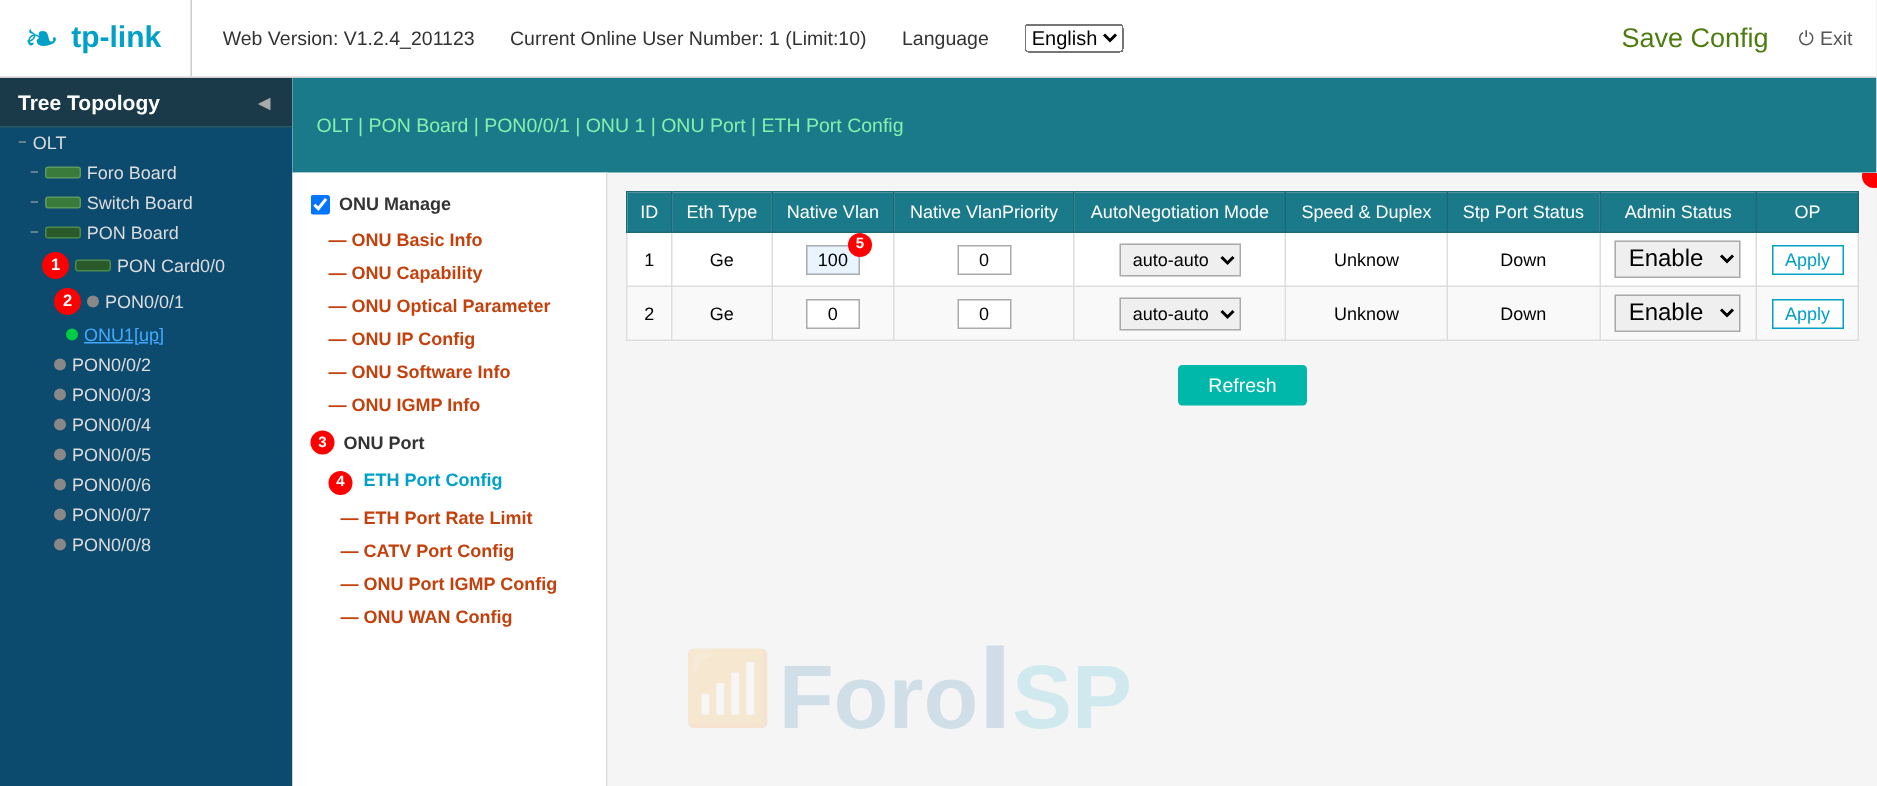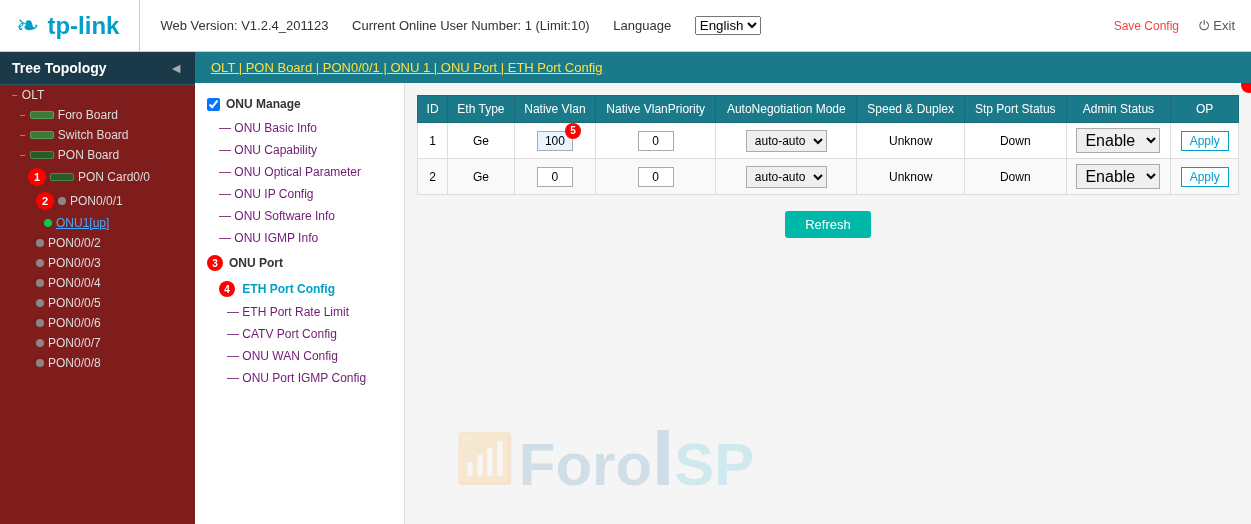--- a/index.html
+++ b/index.html
@@ -2,61 +2,61 @@
 <html><head>
   <meta charset="utf-8">
   <style>
     * { box-sizing: border-box; margin: 0; padding: 0; }
     body { font-family: Arial, sans-serif; font-size: 12px; background: #f0f0f0; width: 1251px; height: 524px; overflow: hidden; }
 
     
     .header { display: flex; align-items: center; background: #fff; border-bottom: 1px solid #ccc; height: 52px; padding: 0 16px; gap: 20px; }
     .logo-area { display: flex; align-items: center; gap: 8px; padding-right: 20px; border-right: 1px solid #ccc; height: 100%; }
     .logo-icon { color: #00a0c8; font-size: 28px; }
-    .logo-text { color: #00a0c8; font-size: 24px; font-weight: bold; }
+    .logo-text { color: #00a0c8; font-size: 20px; font-weight: bold; }
     .header-info { color: #333; font-size: 13px; flex: 1; }
     .header-info span { margin-right: 20px; }
-    .save-config { color: #ef4444; cursor: pointer; font-size: 12px; }
+    .save-config { color: #4d7c0f; cursor: pointer; font-size: 18px; }
     .exit-btn { display: flex; align-items: center; gap: 4px; color: #555; font-size: 13px; cursor: pointer; }
 
     
     .main-layout { display: flex; height: calc(524px - 52px); }
 
     
-    .sidebar { width: 195px; background: #7f1d1d; color: #fff; overflow-y: auto; flex-shrink: 0; }
+    .sidebar { width: 195px; background: #0c4a6e; color: #fff; overflow-y: auto; flex-shrink: 0; }
     .sidebar-title { display: flex; align-items: center; justify-content: space-between; padding: 8px 12px; background: #1a3a4a; font-size: 14px; font-weight: bold; border-bottom: 1px solid #2a5a6a; }
     .sidebar-toggle { color: #aaa; font-size: 14px; cursor: pointer; }
     .tree-item { padding: 3px 8px 3px 12px; cursor: pointer; display: flex; align-items: center; gap: 4px; color: #ddd; font-size: 12px; }
     .tree-item.level1 { padding-left: 12px; }
     .tree-item.level2 { padding-left: 20px; }
     .tree-item.level3 { padding-left: 28px; }
     .tree-item.level4 { padding-left: 36px; }
     .tree-item.level5 { padding-left: 44px; }
     .dot-green { width: 8px; height: 8px; border-radius: 50%; background: #00cc44; display: inline-block; flex-shrink: 0; }
     .dot-gray { width: 8px; height: 8px; border-radius: 50%; background: #888; display: inline-block; flex-shrink: 0; }
     .board-icon { width: 24px; height: 8px; background: #3a7a3a; border: 1px solid #5a9a5a; display: inline-block; border-radius: 2px; flex-shrink: 0; }
     .board-icon-dark { width: 24px; height: 8px; background: #2a5a2a; border: 1px solid #4a8a4a; display: inline-block; border-radius: 2px; flex-shrink: 0; }
     .minus-icon { font-size: 10px; color: #aaa; }
     .onu-text { color: #4af; text-decoration: underline; }
 
     
     .content { flex: 1; display: flex; flex-direction: column; background: #f5f5f5; }
 
     
-    .breadcrumb { background: #1a7a8a; color: #fde047; padding: 8px 16px; font-size: 13px; display: flex; align-items: center; text-decoration: underline; }
+    .breadcrumb { background: #1a7a8a; color: #86efac; padding: 24px 16px; font-size: 13px; display: flex; align-items: center; }
 
     
     .content-body { display: flex; flex: 1; overflow: hidden; }
 
     
     .left-nav { width: 210px; background: #fff; border-right: 1px solid #ddd; padding: 8px 0; overflow-y: auto; flex-shrink: 0; }
     .nav-section { font-size: 12px; }
     .nav-section-header { display: flex; align-items: center; gap: 6px; padding: 6px 12px; font-weight: bold; color: #333; cursor: pointer; }
     .nav-section-header input[type=checkbox] { }
-    .nav-item { padding: 4px 12px 4px 24px; color: #701a75; cursor: pointer; font-size: 12px; }
+    .nav-item { padding: 4px 12px 4px 24px; color: #c2410c; cursor: pointer; font-size: 12px; font-weight: bold; }
     .nav-item.active { color: #00a0c8; font-weight: bold; }
     .nav-indent { padding-left: 32px; }
 
     
     .main-panel { flex: 1; padding: 12px; overflow: auto; position: relative; }
 
     
     table { border-collapse: collapse; width: 100%; font-size: 12px; background: #fff; }
     th { background: #1a7a8a; color: #fff; padding: 6px 8px; text-align: center; border: 1px solid #1a6a7a; font-weight: normal; }
     td { padding: 5px 8px; text-align: center; border: 1px solid #ddd; background: #fff; }
@@ -191,22 +191,22 @@
           <div class="nav-section-header">
             <span style="width:16px;height:16px;border-radius:50%;background:red;color:#fff;font-size:10px;font-weight:bold;display:inline-flex;align-items:center;justify-content:center;">3</span>
             <span>ONU Port</span>
           </div>
           <div class="nav-item active">
             <span style="width:16px;height:16px;border-radius:50%;background:red;color:#fff;font-size:10px;font-weight:bold;display:inline-flex;align-items:center;justify-content:center;margin-right:4px;">4</span>
             ETH Port Config
           </div>
           <div class="nav-item nav-indent">— ETH Port Rate Limit</div>
           <div class="nav-item nav-indent">— CATV Port Config</div>
+          <div class="nav-item nav-indent">— ONU Port IGMP Config</div>
           <div class="nav-item nav-indent">— ONU WAN Config</div>
-          <div class="nav-item nav-indent">— ONU Port IGMP Config</div>
         </div>
       </div>
 
       <div class="main-panel">
         <table>
           <thead>
             <tr>
               <th>ID</th>
               <th>Eth Type</th>
               <th>Native Vlan</th>

